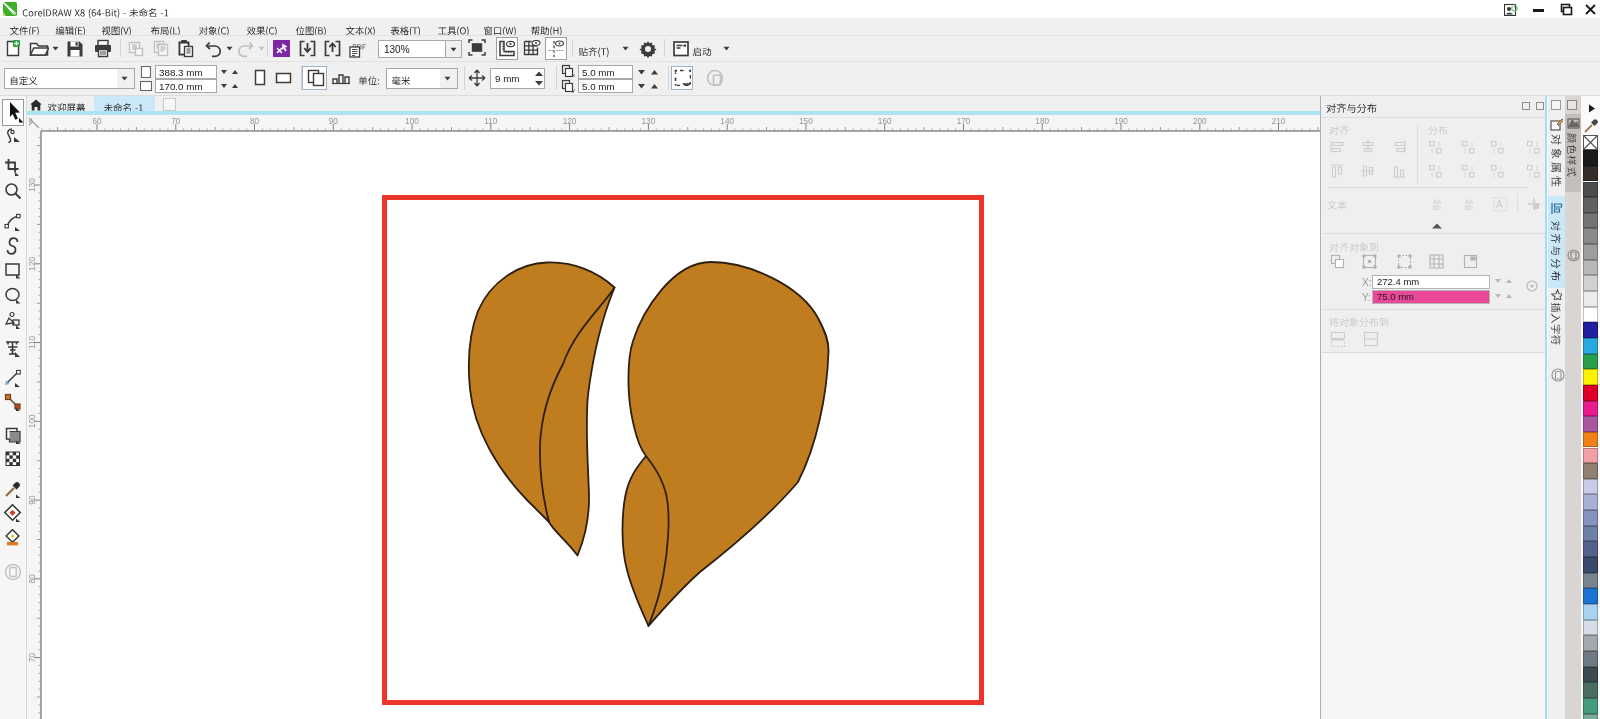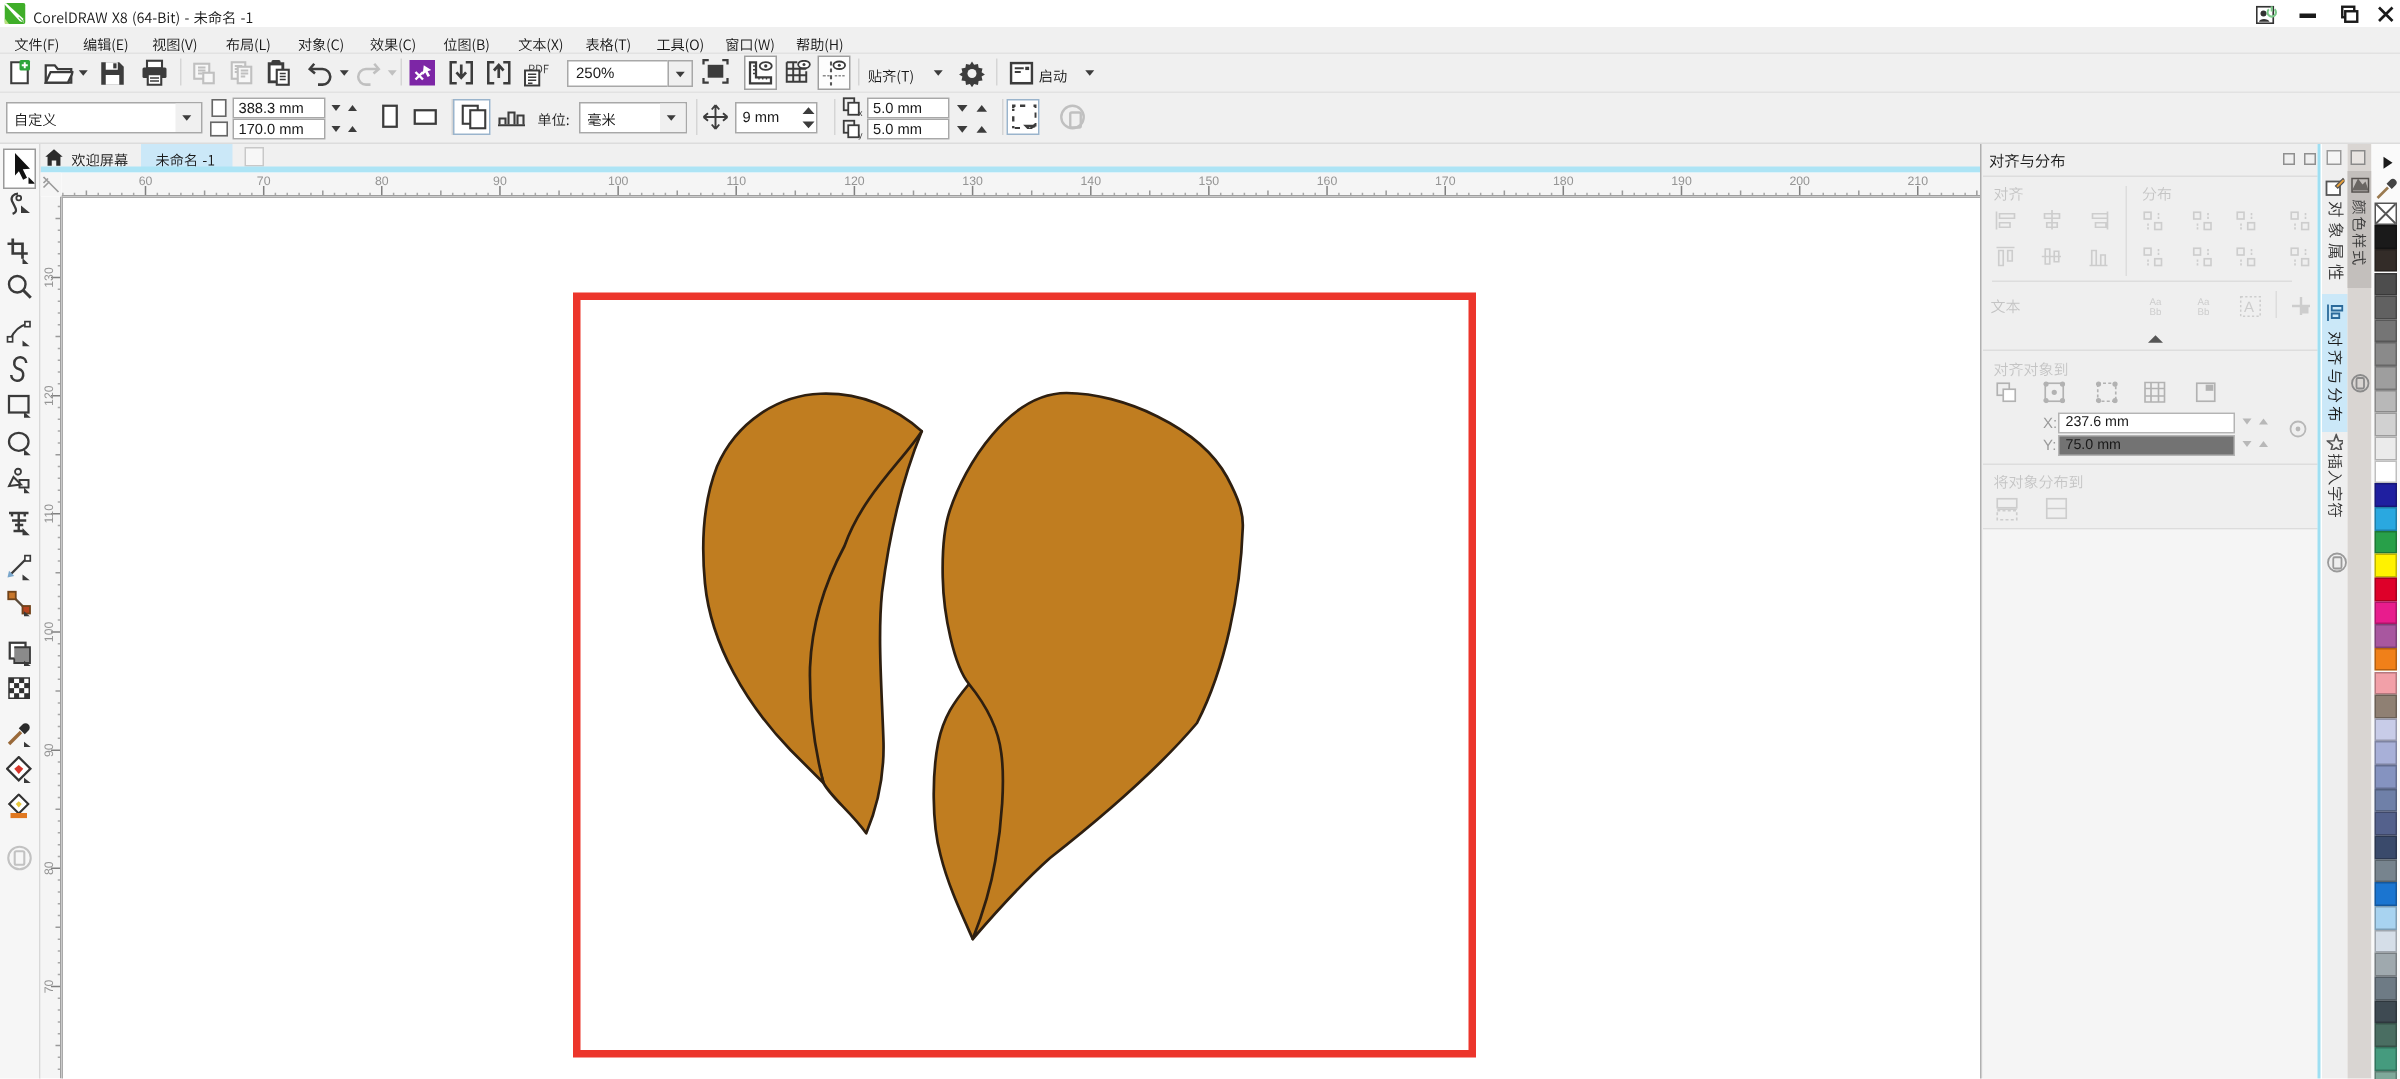--- a/index.html
+++ b/index.html
@@ -146,21 +146,21 @@
     <path d="M9.5 13 v-8 M6.3 8 l3.2-3.6 3.2 3.6" fill="none" stroke="#3c3c3c" stroke-width="1.8"></path>
   </svg>
 <div class="a" style="left:352px;top:37.5px;"><svg class="" width="14" height="9" viewBox="0 -6.69 14.10 8.82">
       <path d="M0.78 0.0H1.41V-2.26H2.35C3.58 -2.26 4.39 -2.80 4.39 -3.95C4.39 -5.15 3.57 -5.56 2.32 -5.56H0.78ZM1.41 -2.77V-5.05H2.23C3.25 -5.05 3.75 -4.79 3.75 -3.95C3.75 -3.12 3.28 -2.77 2.26 -2.77Z M5.53 0.0H6.93C8.61 0.0 9.5 -1.06 9.5 -2.80C9.5 -4.55 8.61 -5.56 6.90 -5.56H5.53ZM6.16 -0.52V-5.05H6.85C8.20 -5.05 8.85 -4.23 8.85 -2.80C8.85 -1.38 8.20 -0.52 6.85 -0.52Z M10.72 0.0H11.35V-2.54H13.50V-3.07H11.35V-5.03H13.89V-5.56H10.72Z" fill="#3c3c3c"></path>
     </svg></div>
 <svg class="ico" style="left:349px;top:46px" width="13" height="12" viewBox="0 0 13 12">
     <rect x="1" y="1" width="9.5" height="10" fill="#fff" stroke="#3c3c3c" stroke-width="1.3"></rect>
     <path d="M3 3.5 h5.5 M3 5.5 h5.5 M3 7.5 h5.5 M3 9.5 h3" stroke="#3c3c3c" stroke-width="0.9"></path>
   </svg>
 <div class="a" style="left:378px;top:40px;width:84px;height:18px;background:#fff;border:1px solid #a8a8a8"></div>
-<div class="a" style="left:384px;top:44px;font-size:10px;color:#1a1a1a">250%</div>
+<div class="a" style="left:384px;top:44px;font-size:10px;color:#1a1a1a">130%</div>
 <div class="a" style="left:445px;top:40px;width:17px;height:18px;background:#f0f0f0;border:1px solid #a8a8a8"></div>
 <svg class="ico" style="left:450px;top:47px" width="7" height="5" viewBox="0 0 7 5">
     <path d="M0.5 0.8 L6.5 0.8 L3.5 4.5 Z" fill="#3c3c3c"></path>
   </svg>
 <svg class="ico" style="left:468px;top:39px" width="18" height="18" viewBox="0 0 18 18">
     <g stroke="#3c3c3c" stroke-width="1.5" fill="none">
       <path d="M1 4 v-3 h3.5 M13.5 1 h3.5 v3 M17 13 v3 h-3.5 M4.5 16 h-3.5 v-3"></path>
     </g>
     <rect x="3.8" y="4.2" width="10.4" height="8.6" fill="#3c3c3c"></rect>
   </svg>
@@ -850,23 +850,23 @@
       <path d="M1 5 h13 M1 10 h13 M5 1 v13 M10 1 v13 M1 1 h13 v13 h-13 z"></path>
     </g>
   </svg>
 <svg class="ico" style="left:1463px;top:254px" width="15" height="15" viewBox="0 0 15 15">
     <g stroke="#b2b2b2" stroke-width="1.1" fill="none">
       <rect x="1.5" y="1.5" width="12" height="12" fill="none"></rect>
       <rect x="8" y="3" width="4" height="3" fill="#b2b2b2"></rect>
     </g>
   </svg>
 <div class="a" style="left:1362px;top:277px;font-size:10px;color:#9a9a9a">X:</div>
-<div class="a" style="left:1372px;top:275px;width:118px;height:14px;background:#fff;border:1px solid #b4b4b4;font-size:9.5px;color:#1a1a1a;padding:0 0 0 4px">237.6 mm</div>
+<div class="a" style="left:1372px;top:275px;width:118px;height:14px;background:#fff;border:1px solid #b4b4b4;font-size:9.5px;color:#1a1a1a;padding:0 0 0 4px">272.4 mm</div>
 <div class="a" style="left:1362px;top:292px;font-size:10px;color:#9a9a9a">Y:</div>
-<div class="a" style="left:1372px;top:290px;width:118px;height:14px;background:#737373;border:1px solid #b4b4b4;font-size:9.5px;color:#1a1a1a;padding:0 0 0 4px">75.0 mm</div>
+<div class="a" style="left:1372px;top:290px;width:118px;height:14px;background:#ec4899;border:1px solid #b4b4b4;font-size:9.5px;color:#1a1a1a;padding:0 0 0 4px">75.0 mm</div>
 <svg class="ico" style="left:1494px;top:277px" width="20" height="8" viewBox="0 0 20 8">
     <path d="M1 2 l3 4 3-4 z" fill="#b8b8b8"></path>
     <path d="M12 6 l3-4 3 4 z" fill="#b8b8b8"></path>
   </svg>
 <svg class="ico" style="left:1494px;top:292px" width="20" height="8" viewBox="0 0 20 8">
     <path d="M1 2 l3 4 3-4 z" fill="#b8b8b8"></path>
     <path d="M12 6 l3-4 3 4 z" fill="#b8b8b8"></path>
   </svg>
 <svg class="ico" style="left:1525px;top:279px" width="14" height="14" viewBox="0 0 14 14">
     <circle cx="7" cy="7" r="5" fill="none" stroke="#b8b8b8" stroke-width="1.2"></circle>

